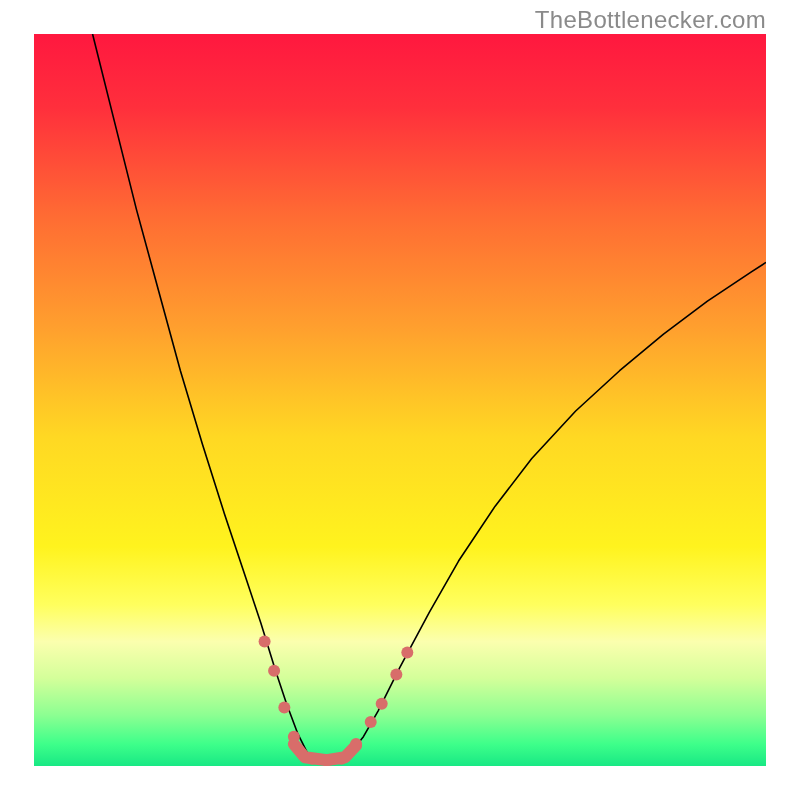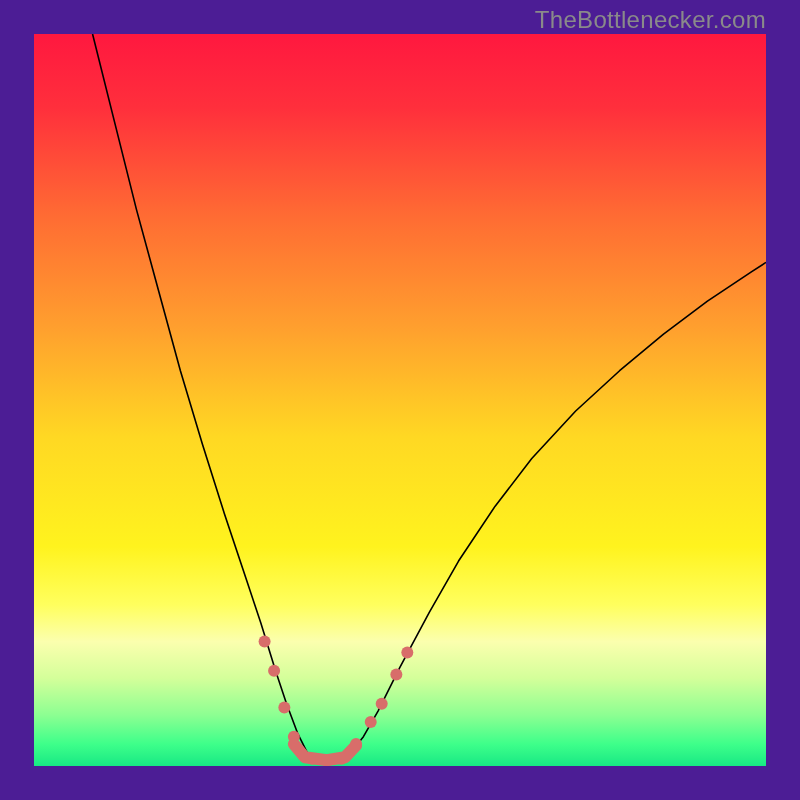--- a/index.html
+++ b/index.html
@@ -10,21 +10,21 @@
     background: #000;
     position: relative;
     font-family: Arial, Helvetica, sans-serif;
   }
   .frame {
     position: absolute;
     top: 0;
     left: 0;
     width: 800px;
     height: 800px;
-    background: #4c1d95;
+    background: #ffffff;
   }
   .plot-area {
     position: absolute;
     top: 34px;
     left: 34px;
     width: 732px;
     height: 732px;
     overflow: hidden;
   }
   .watermark {

